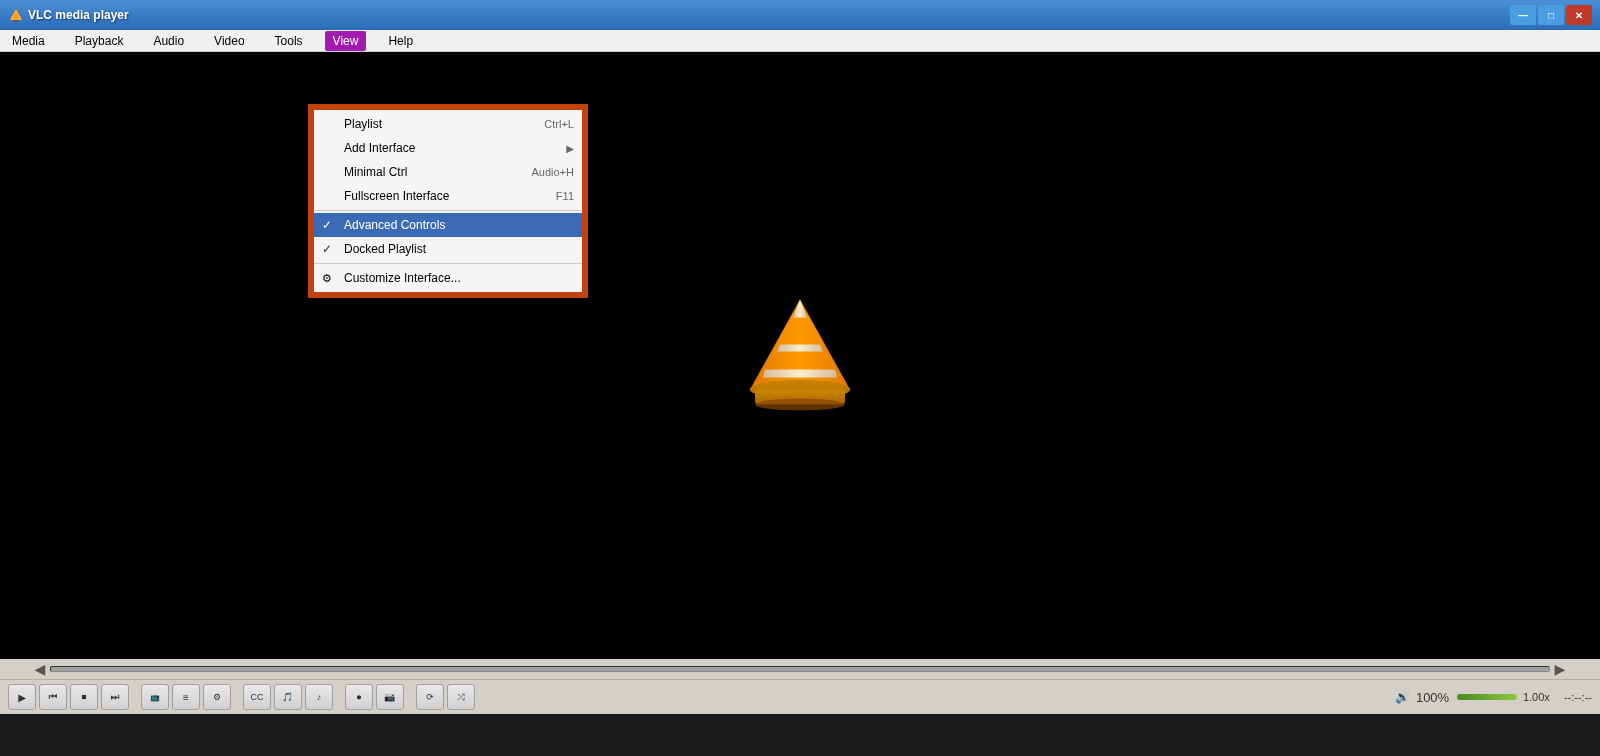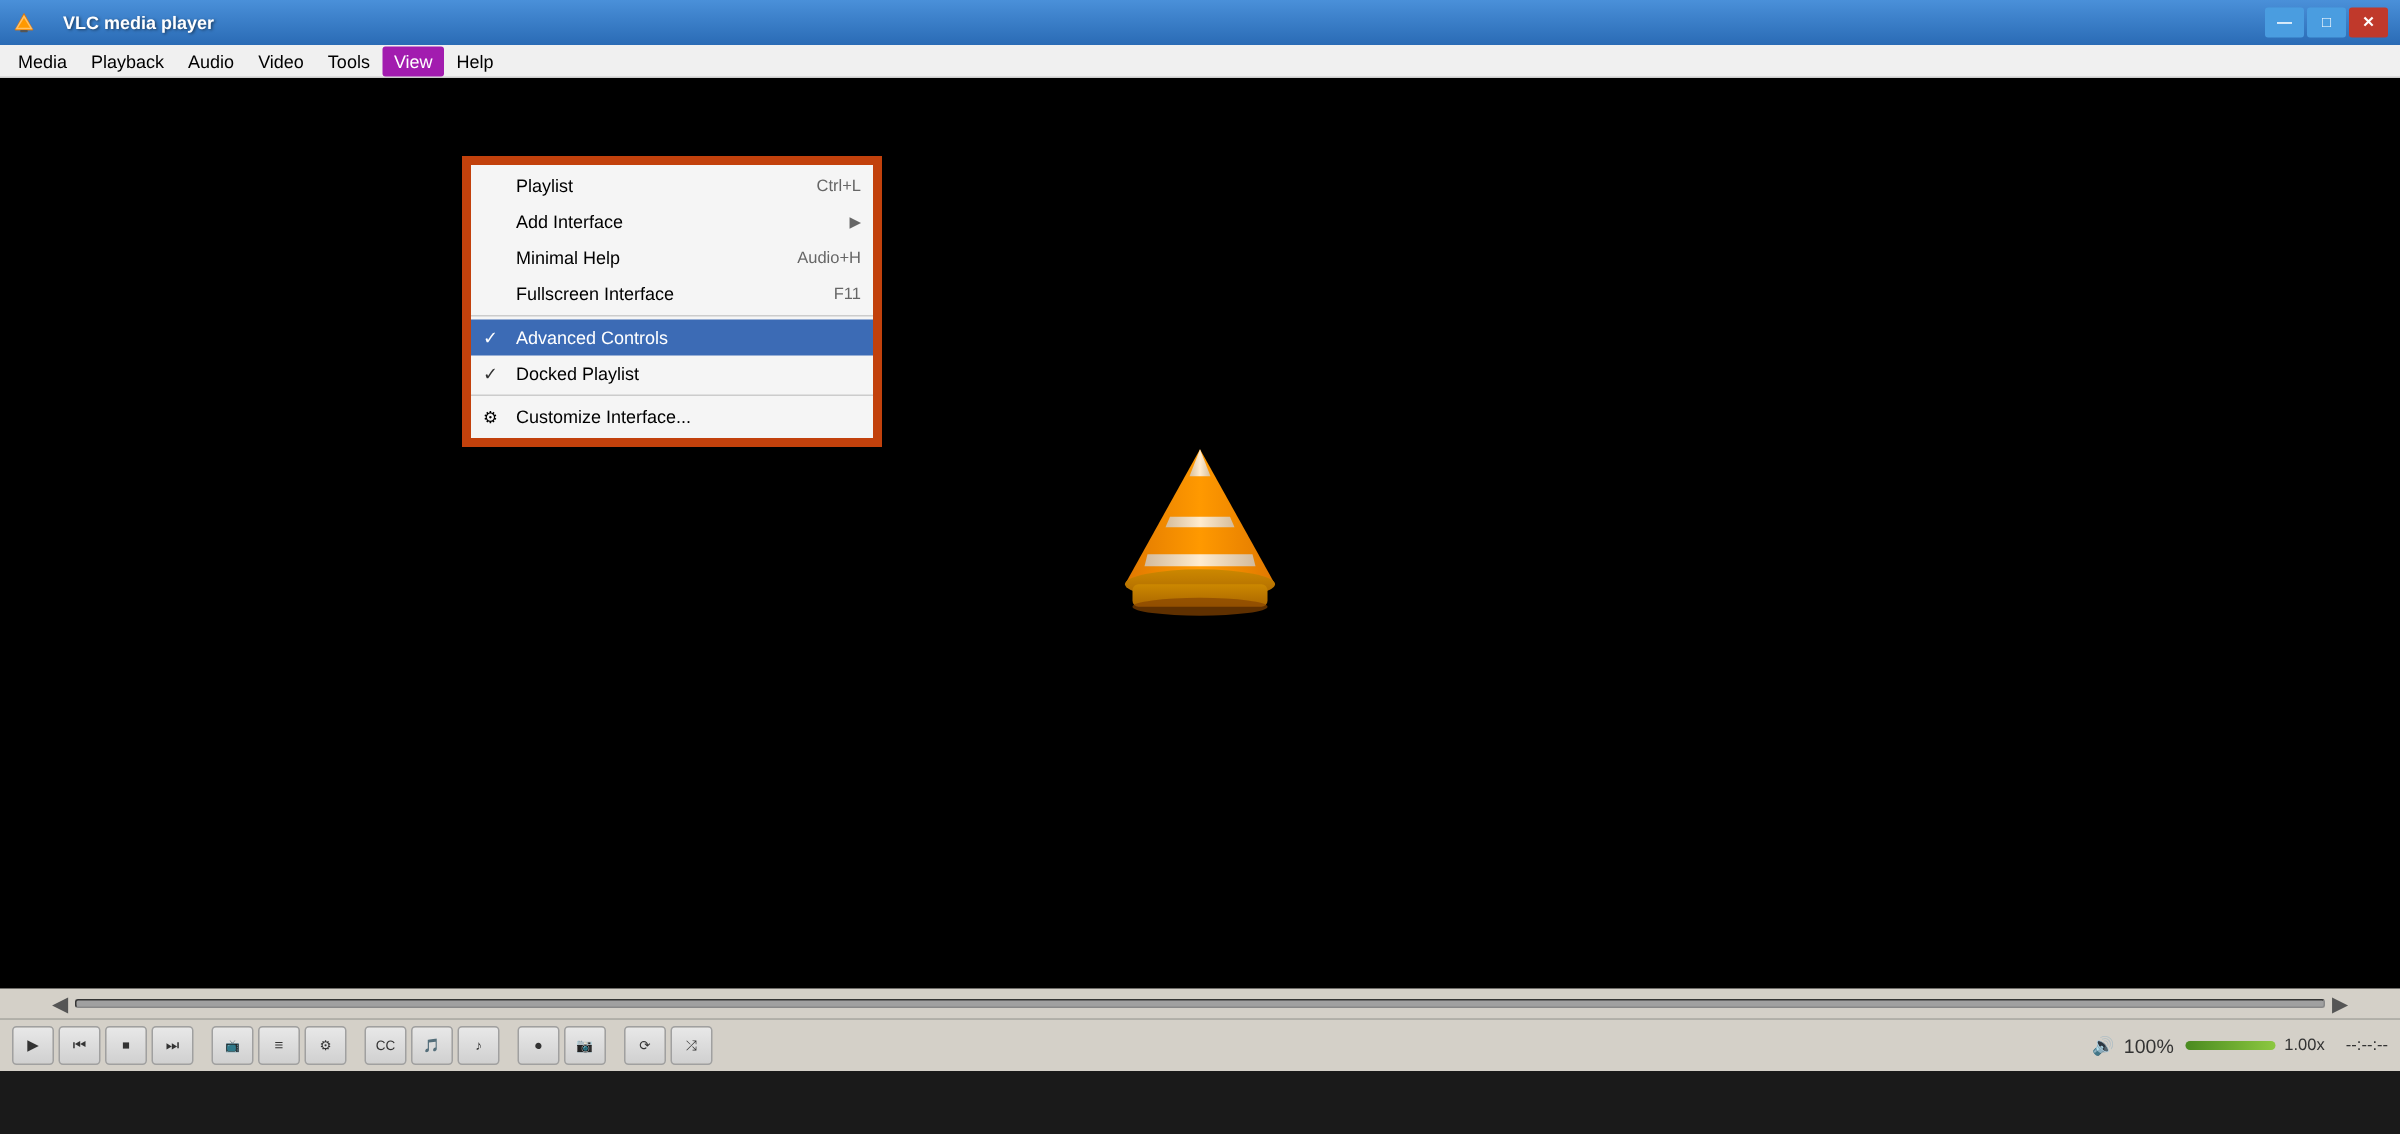--- a/index.html
+++ b/index.html
@@ -21,21 +21,21 @@
       display: flex;
       align-items: center;
       justify-content: space-between;
       padding: 0 8px;
       position: relative;
       z-index: 100;
     }
     #title-bar-left {
       display: flex;
       align-items: center;
-      gap: 18px;
+      gap: 4px;
     }
     #title-icon {
       width: 16px;
       height: 16px;
     }
     #title-text {
       color: white;
       font-size: 12px;
       font-weight: 600;
       text-shadow: 1px 1px 2px rgba(0,0,0,0.5);
@@ -64,20 +64,21 @@
     #menu-bar {
       width: 100%;
       height: 22px;
       background: #f0f0f0;
       display: flex;
       align-items: center;
       padding: 0 4px;
       position: relative;
       z-index: 200;
       border-bottom: 1px solid #ccc;
+      gap: 14px;
     }
     .menu-item {
       padding: 2px 8px;
       cursor: pointer;
       font-size: 12px;
       color: #000;
       border-radius: 2px;
       height: 20px;
       display: flex;
       align-items: center;
@@ -391,21 +392,21 @@
       </div>
 
       <div class="dropdown-item">
         <span class="check-col"></span>
         <span class="label-col">Add Interface</span>
         <span class="arrow-col">▶</span>
       </div>
 
       <div class="dropdown-item">
         <span class="check-col"></span>
-        <span class="label-col">Minimal Help</span>
+        <span class="label-col">Minimal Ctrl</span>
         <span class="shortcut-col">Audio+H</span>
       </div>
 
       <div class="dropdown-item">
         <span class="check-col"></span>
         <span class="label-col">Fullscreen Interface</span>
         <span class="shortcut-col">F11</span>
       </div>
 
       <div class="dropdown-separator"></div>

